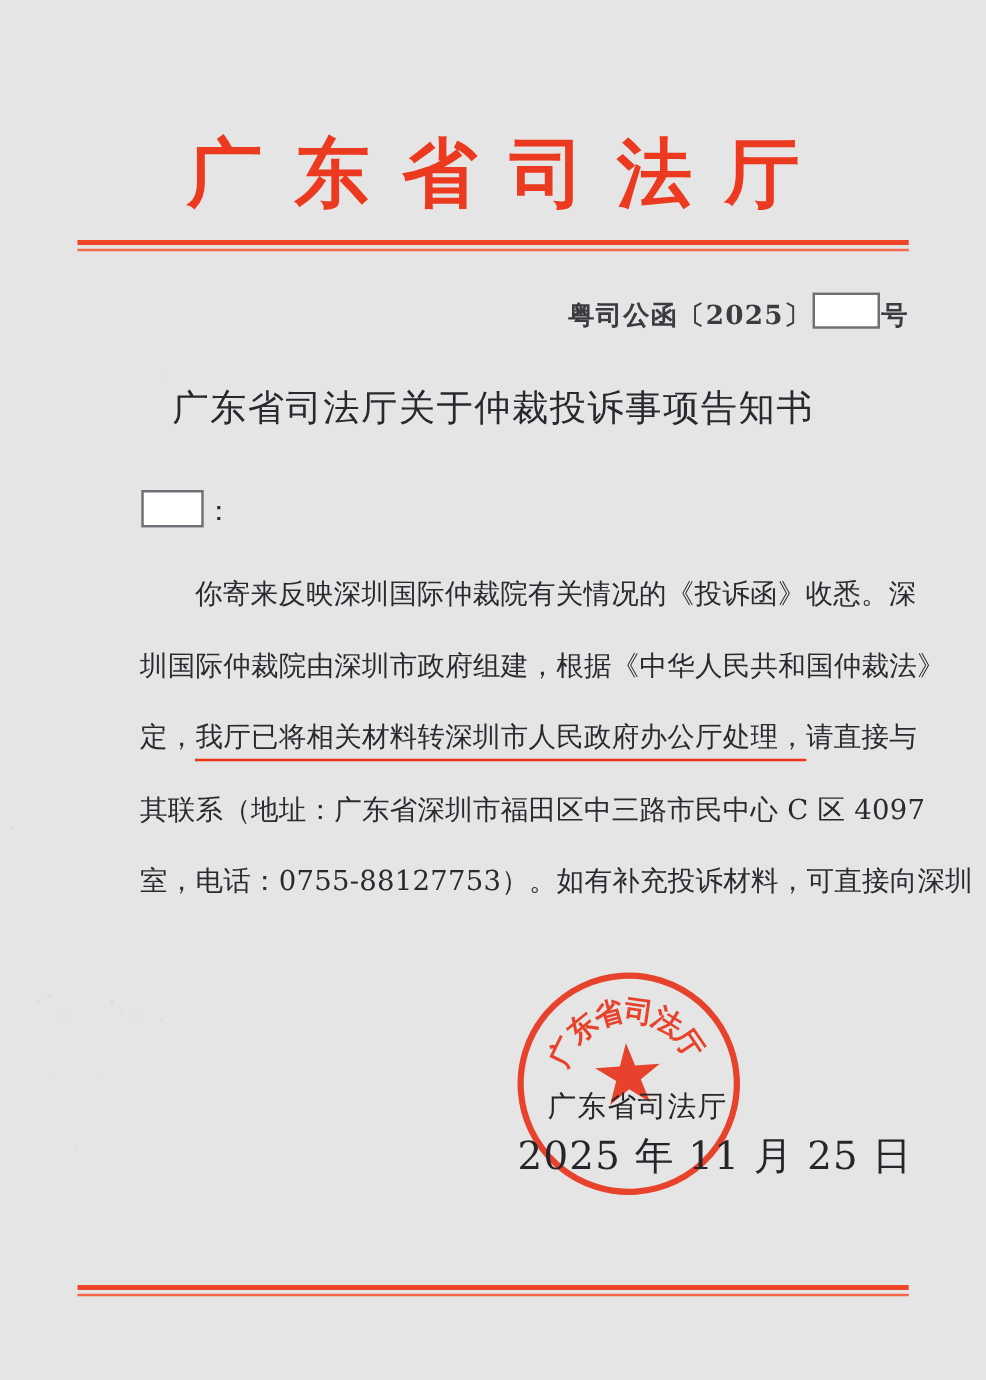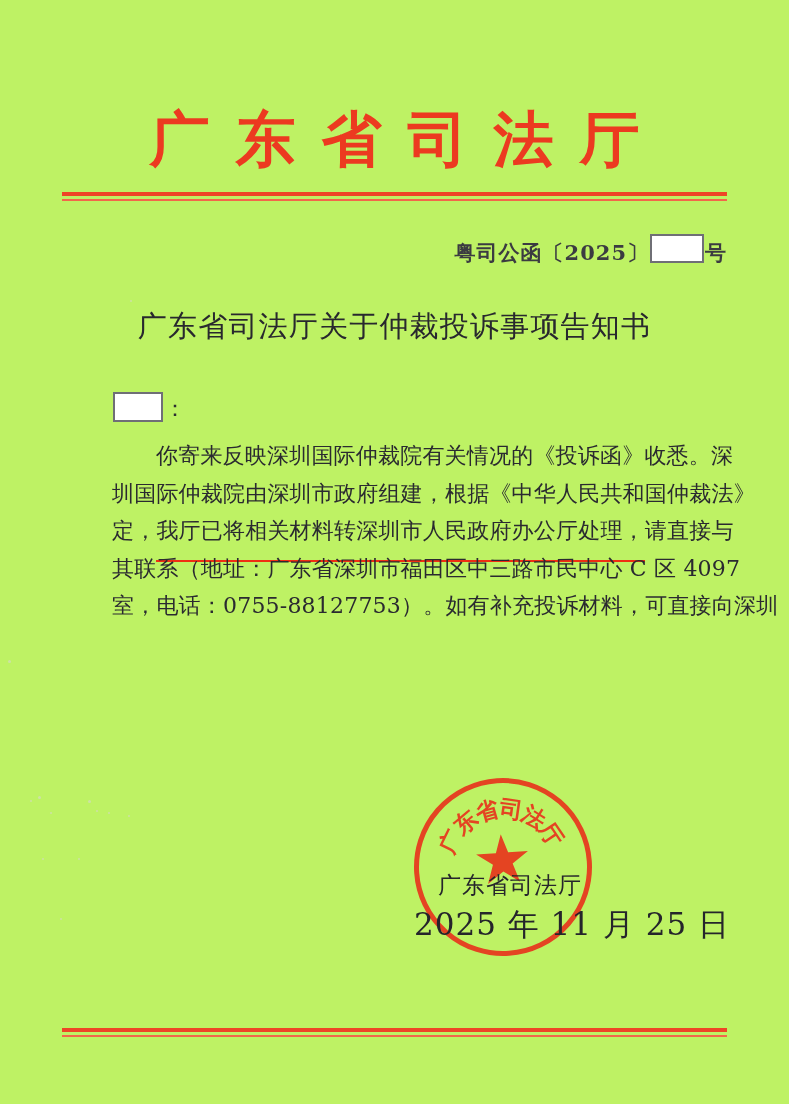--- a/index.html
+++ b/index.html
@@ -7,21 +7,21 @@
     padding: 0;
     background: #ffffff;
   }
   body {
     font-family: "DejaVu Serif", "Liberation Serif", serif;
   }
   #page {
     position: relative;
     width: 789px;
     height: 1104px;
-    background: #bef264;
+    background: #e5e5e5;
     overflow: hidden;
   }
   
   .speck {
     position: absolute;
     background: #d8d5dd;
     border-radius: 50%;
     opacity: .55;
   }
 
@@ -123,25 +123,26 @@
     left: 112px;
     width: 578px;
   }
   .body-line {
     font-size: 22px;
     color: #2a2a30;
     line-height: 37.5px;
     height: 37.5px;
     white-space: nowrap;
     letter-spacing: 0.2px;
+    margin-top: 20px;
   }
   .body-line.indent { text-indent: 44px; }
   .uline {
     border-bottom: 2.5px solid #ef2f12;
-    padding-bottom: 17px;
+    padding-bottom: 4px;
   }
 
   
   .sign-area {
     position: absolute;
     top: 778px;
     left: 400px;
     width: 230px;
     height: 180px;
   }

